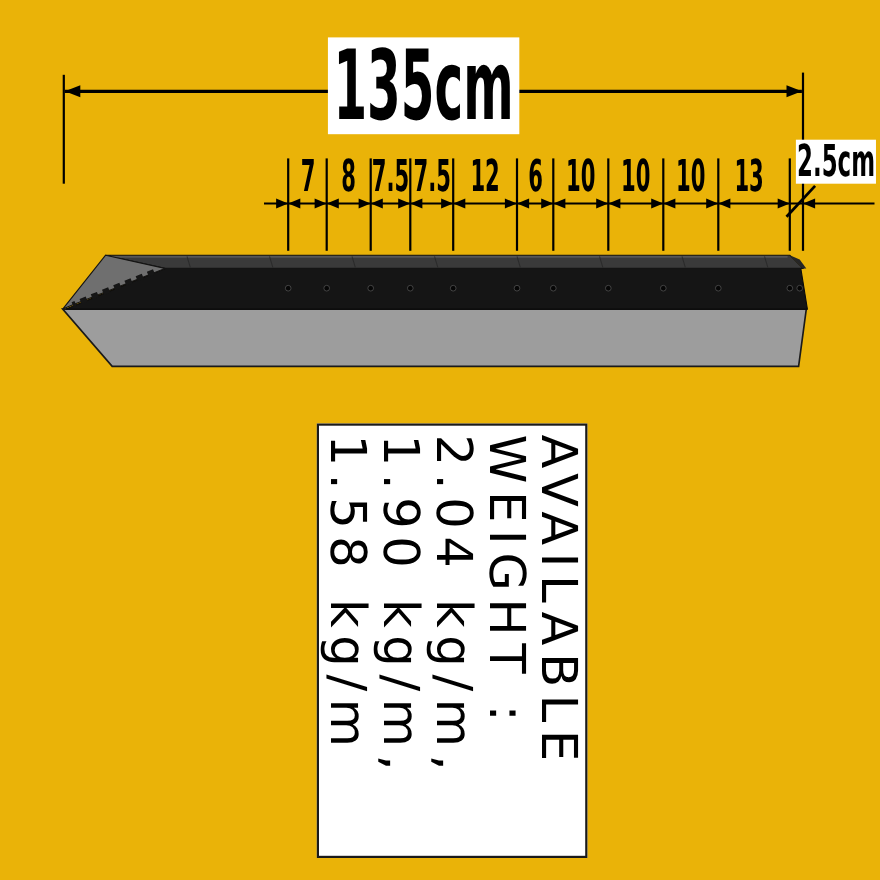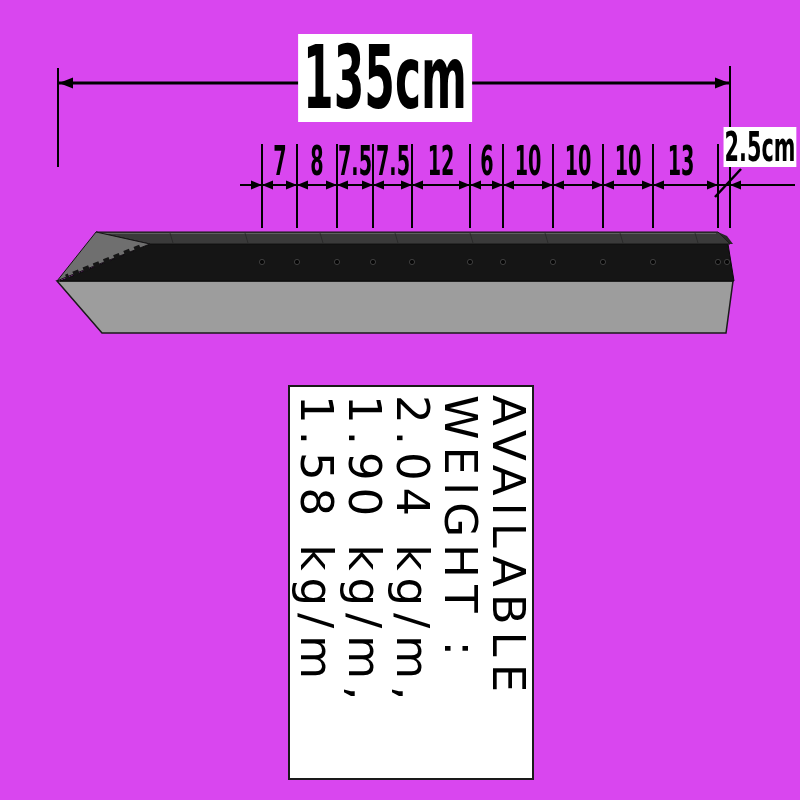--- a/index.html
+++ b/index.html
@@ -1,17 +1,17 @@
 <!DOCTYPE html>
 <html><head>
 <meta charset="utf-8">
 <style>
   html,body{margin:0;padding:0;background:#ffffff;}
   .canvas{
-    position:relative;width:800px;height:800px;background:#d946ef;overflow:hidden;
+    position:relative;width:800px;height:800px;background:#eab308;overflow:hidden;
     font-family:"DejaVu Sans", sans-serif;color:#000;
   }
   svg{position:absolute;left:0;top:0;}
   
   .dim-overall{
     position:absolute;left:385px;top:34px;transform:translateX(-50%);
     font-size:88px;font-weight:bold;white-space:nowrap;line-height:1;
   }
   .dim-overall .cond{display:inline-block;transform:scaleX(0.5);transform-origin:50% 50%;
     background:#ffffff;padding:0 10px;}

